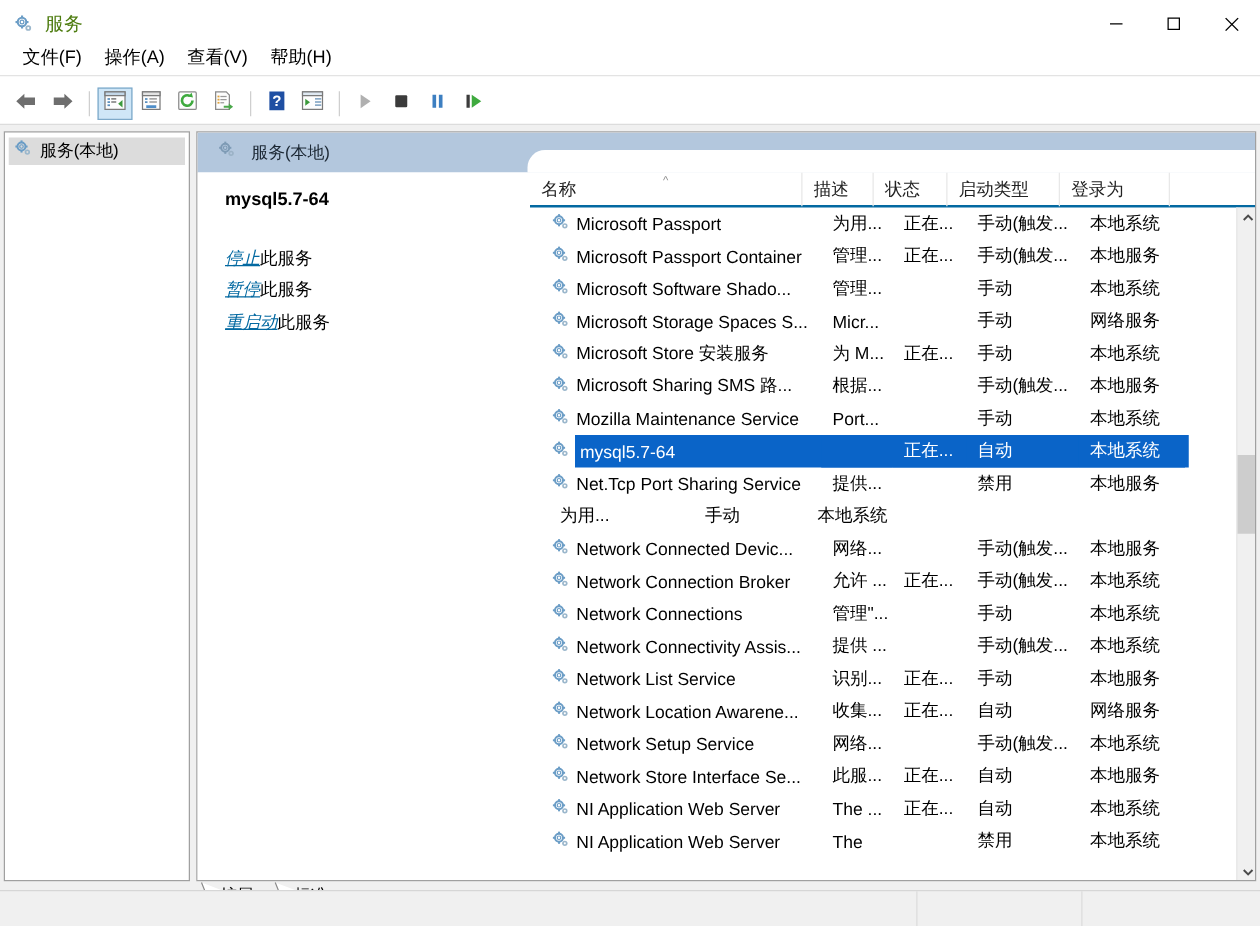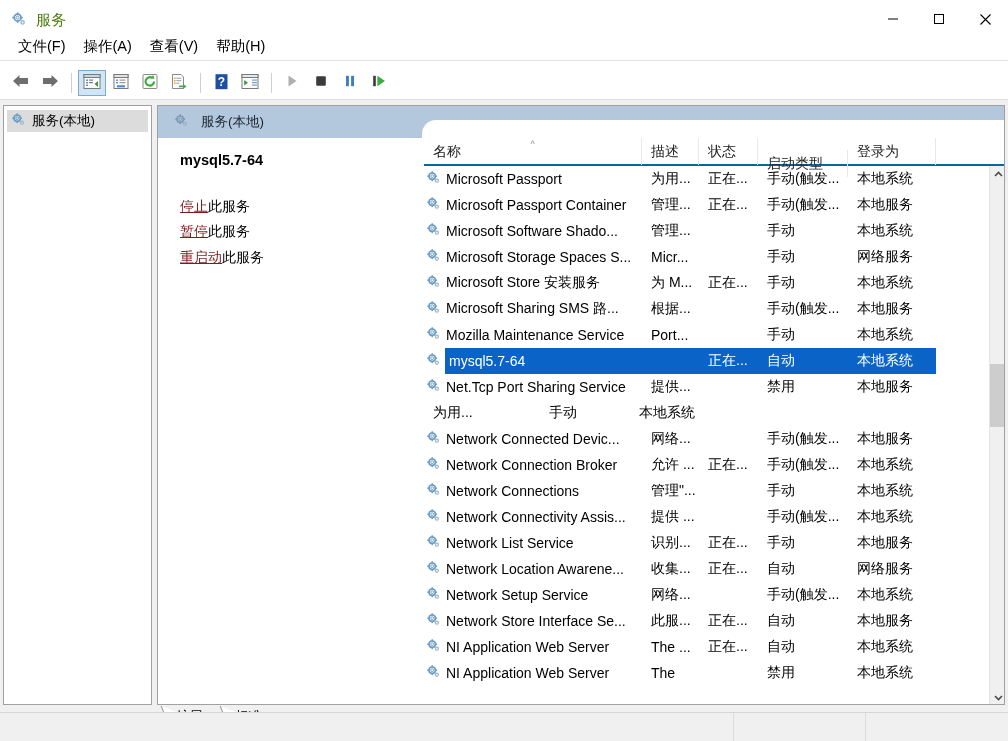--- a/index.html
+++ b/index.html
@@ -42,21 +42,21 @@
     width: 46px; height: 38px;
     display: flex; align-items: center; justify-content: center;
   }
   .winbtn svg { display: block; }
 
   
   #menubar {
     position: absolute; left: 0; top: 33px;
     width: 1008px; height: 28px;
     background: #ffffff;
-    display: flex; align-items: flex-end;
+    display: flex; align-items: flex-start;
     padding-left: 9px; box-sizing: border-box;
     border-bottom: 1px solid #e3e3e3;
   }
   .menuitem {
     font-size: 14.5px; color: #000;
     padding: 3px 9px 4px 9px;
     white-space: nowrap;
   }
 
   
@@ -151,21 +151,21 @@
   }
   #detail-title {
     font-size: 14.5px; font-weight: bold; color: #000;
     margin-bottom: 28px;
   }
   .dlink {
     font-size: 14px; color: #000;
     margin-bottom: 5px; line-height: 1.45;
   }
   .dlink .lk {
-    color: #7f1d1d; text-decoration: underline; cursor: pointer;
+    color: #0369a1; text-decoration: underline; cursor: pointer; font-style: italic;
   }
 
   
   #splitter {
     position: absolute; left: 264px; top: 32px;
     width: 2px; height: 568px;
     background: #ffffff;
   }
 
   
@@ -194,26 +194,26 @@
     white-space: nowrap; overflow: hidden;
   }
   .hcell .sortarrow {
     position: absolute; left: 50%; top: 1px;
     font-size: 9px; color: #8a8a8a;
     transform: translateX(-50%);
   }
   .c-name  { width: 218px; }
   .c-desc  { width: 57px; }
   .c-state { width: 59px; }
-  .c-start { width: 90px; margin-top: 12px; }
+  .c-start { width: 90px; }
   .c-logon { width: 88px; }
   .c-pad   { width: 47px; border-right: none; }
 
   #listrows {
-    position: absolute; left: 0; top: 28px;
+    position: absolute; left: 15px; top: 28px;
     width: 565px; height: 540px;
     overflow: hidden;
   }
   .row {
     display: flex; align-items: center;
     height: 26px;
     box-sizing: border-box;
   }
   .cell {
     font-size: 14px; color: #000;

